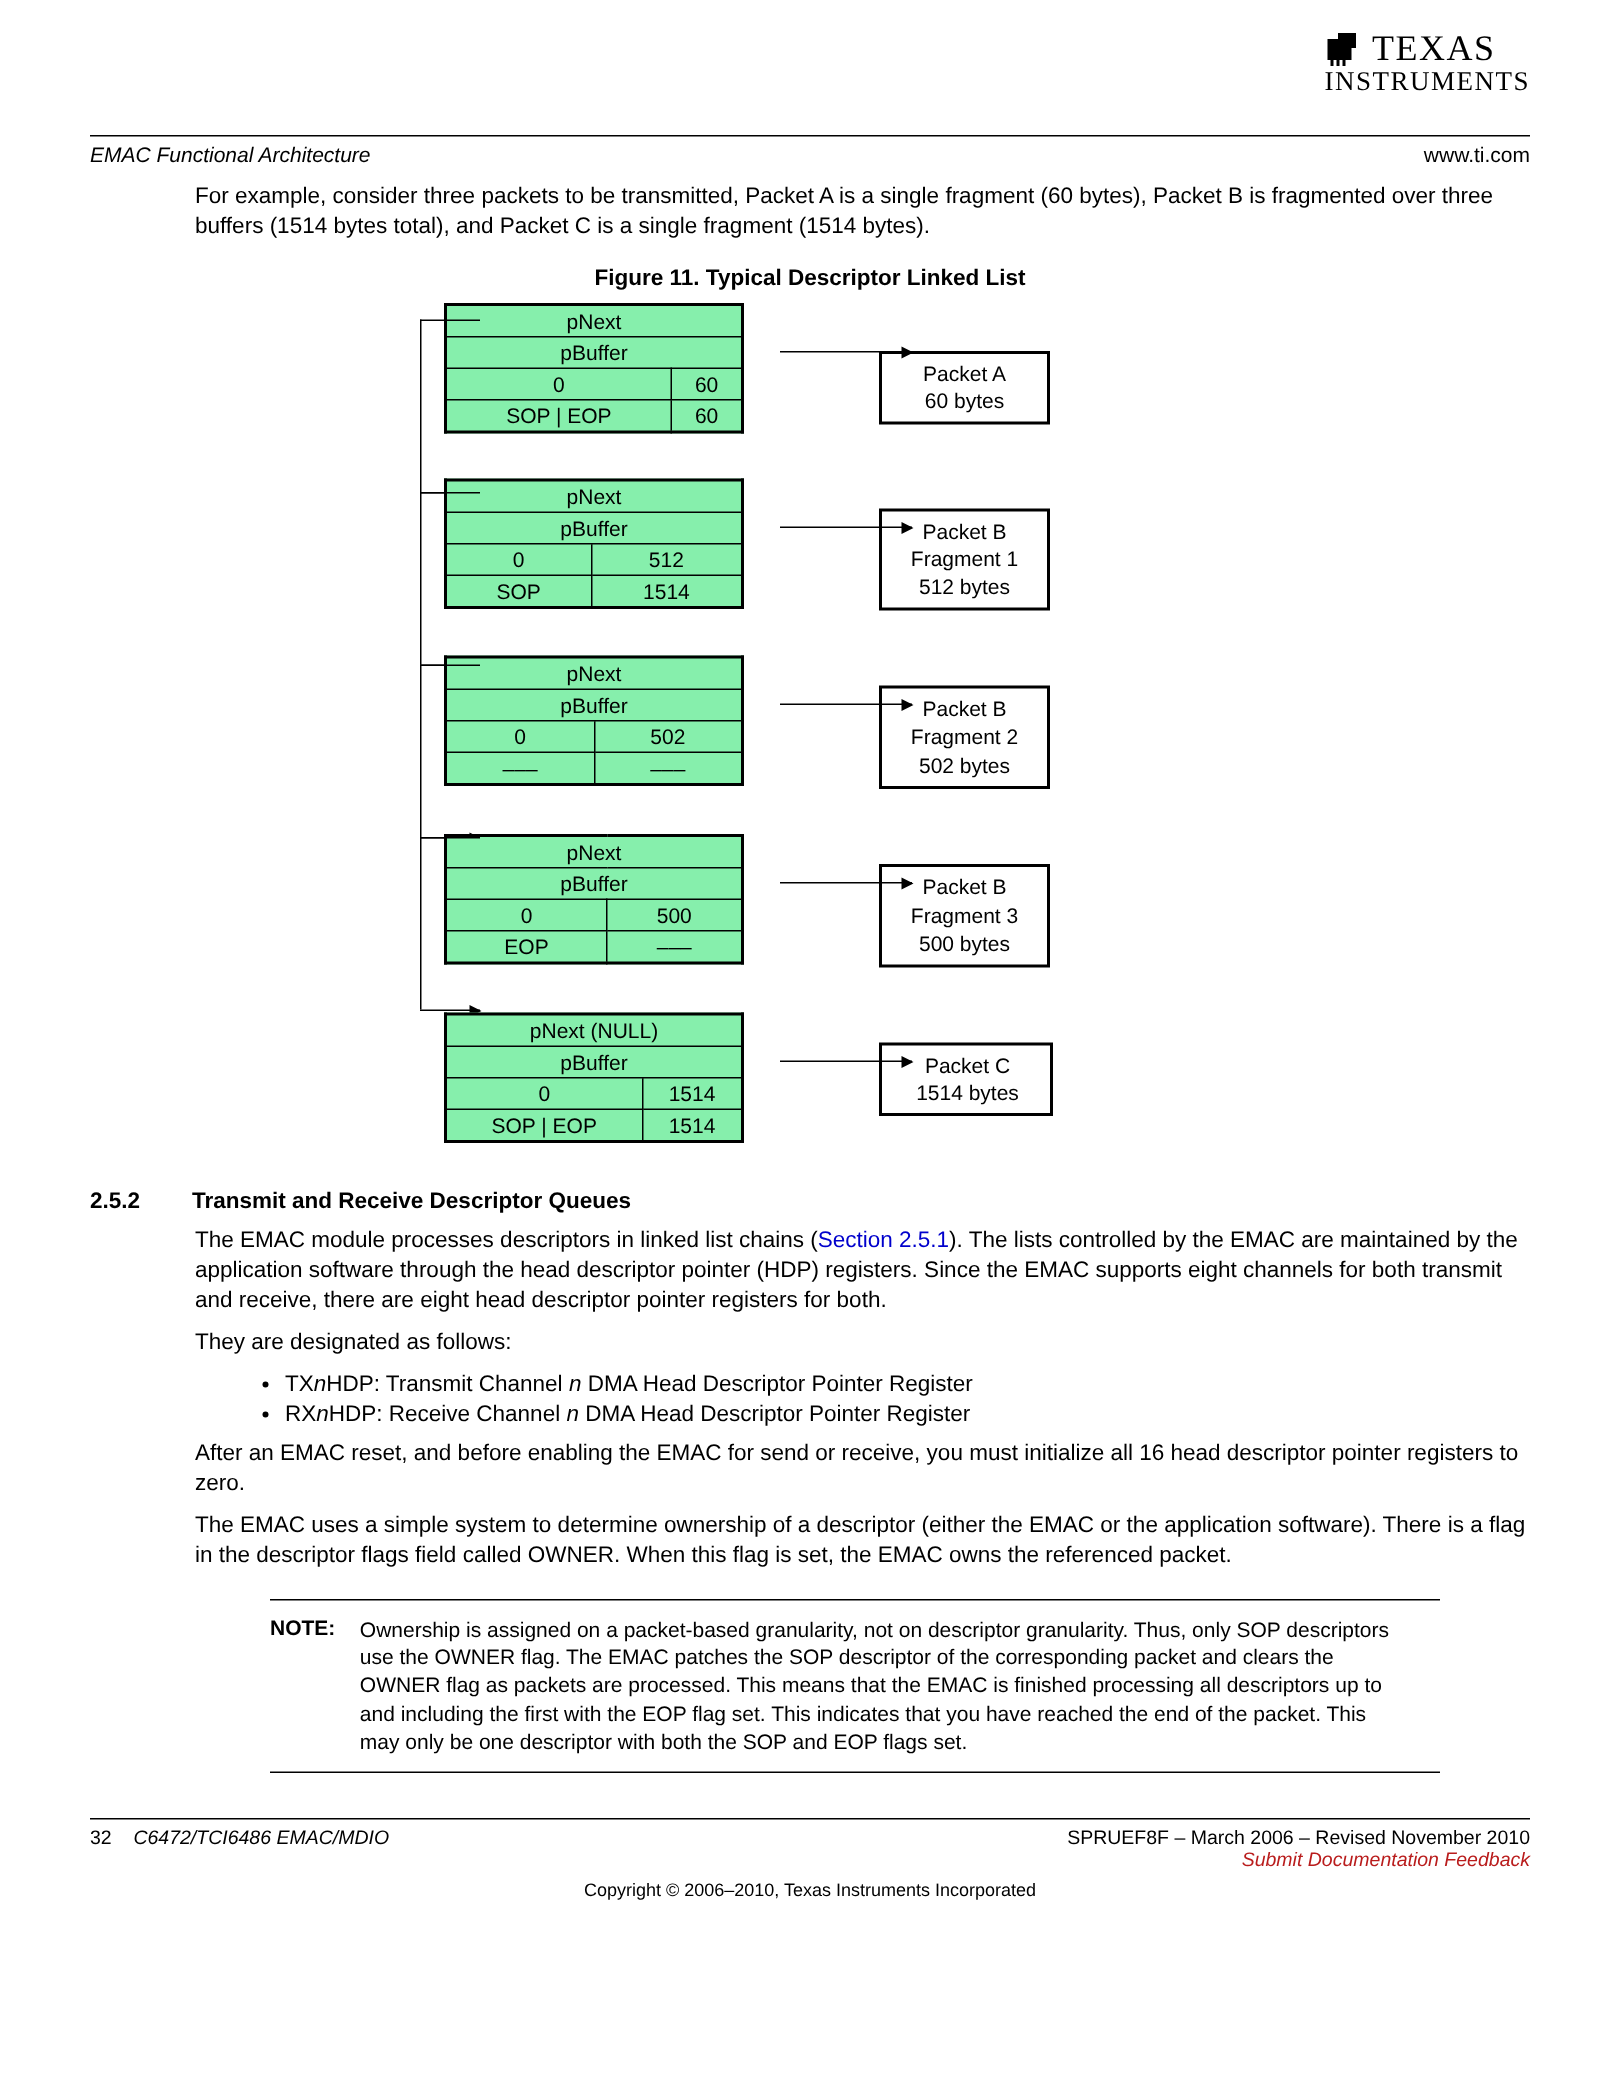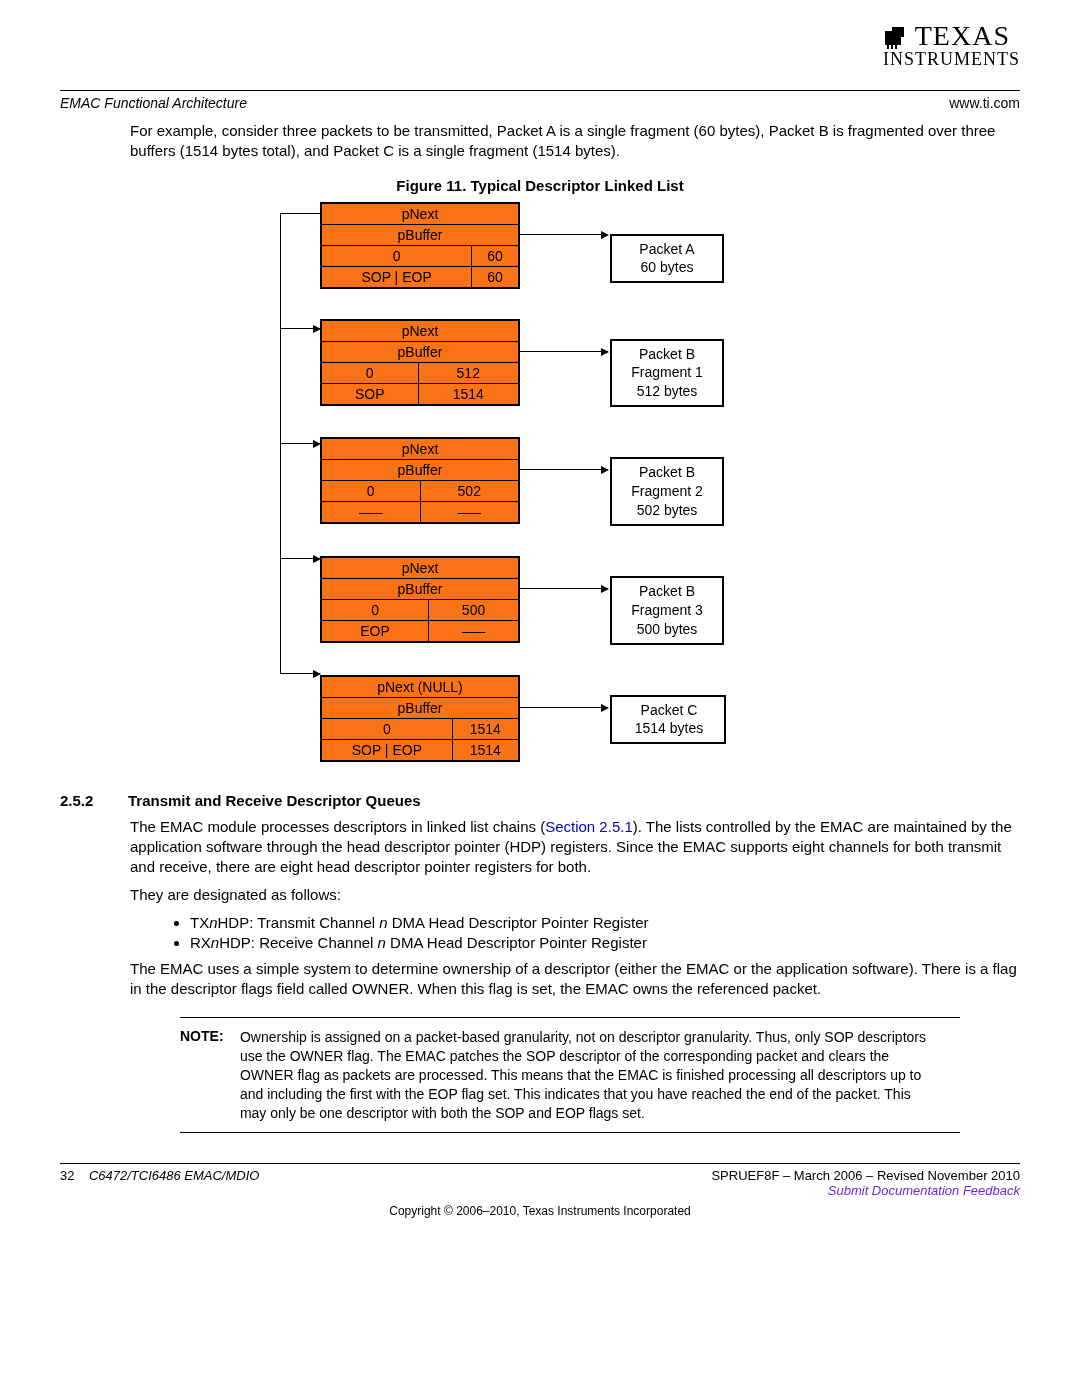--- a/index.html
+++ b/index.html
@@ -15,21 +15,21 @@
     padding: 30px 60px 10px 60px;
     position: relative;
   }
   .logo {
     position: absolute;
     right: 60px;
     top: 20px;
     font-family: "Times New Roman", serif;
     text-align: left;
   }
-  .logo-main { font-size: 28px; letter-spacing: 1px;}
+  .logo-main { font-size: 24px; letter-spacing: 1px;}
   .logo-sub { font-size: 18px; letter-spacing: 1px; margin-top:-3px;}
   .hr { border-top: 1px solid #000; margin-top: 60px; }
   .head-row {
     display: flex;
     justify-content: space-between;
     font-style: italic;
     font-size: 14px;
     padding: 4px 0 2px 0;
   }
   .body-text { margin: 8px 0 8px 70px; line-height: 1.35; }
@@ -40,22 +40,22 @@
   .desc-block {
     position: relative;
     margin-bottom: 30px;
     display:flex;
     align-items:flex-start;
   }
   .desc-table {
     border: 2px solid #000;
     border-collapse: collapse;
     width: 200px;
-    background:#f97316;
-    margin-left:60px;
+    background:#86efac;
+    margin-left:36px;
   }
   .desc-table td {
     border: 1px solid #000;
     text-align: center;
     font-size: 14px;
     padding: 1px 4px;
     height:18px;
   }
   .desc-table td.full { text-align:center; }
   .packet-box {
@@ -109,21 +109,21 @@
     border-top:1px solid #000;
     border-bottom:1px solid #000;
     padding:10px 0;
     font-size:14px;
   }
   .note-block .note-label{ font-weight:bold; display:inline-block; width:56px; vertical-align:top;}
   .note-block .note-body{ display:inline-block; width:700px; vertical-align:top; line-height:1.35;}
   .footer-hr{ border-top:1px solid #000; margin-top:30px;}
   .footer-row{ display:flex; justify-content:space-between; font-size:13px; padding-top:4px;}
   .footer-row .italic{ font-style:italic;}
-  .feedback{ color:#6d28d9; font-style:italic; text-align:right; font-size:13px;}
+  .feedback{ color:#b91c1c; font-style:italic; text-align:right; font-size:13px;}
   .copyright{ text-align:center; font-size:12px; margin-top:6px;}
   .ital{ font-style:italic;}
   svg.logo-svg{ vertical-align:-6px;}
 </style>
 </head>
 <body>
 
 <div class="page">
   <div class="logo">
     <svg class="logo-svg" width="28" height="26">
@@ -276,20 +276,21 @@
     <span class="section-num">2.5.2</span><span>Transmit and Receive Descriptor Queues</span>
   </div>
   <div class="body-text">
     <span>The EMAC module processes descriptors in linked list chains (</span><span class="link">Section 2.5.1</span><span>). The lists controlled by the EMAC are maintained by the application software through the head descriptor pointer (HDP) registers. Since the EMAC supports eight channels for both transmit and receive, there are eight head descriptor pointer registers for both.</span>
   </div>
   <div class="body-text">They are designated as follows:</div>
   <ul class="bullets">
     <li><span>TX</span><span class="ital">n</span><span>HDP: Transmit Channel </span><span class="ital">n</span><span> DMA Head Descriptor Pointer Register</span></li>
     <li><span>RX</span><span class="ital">n</span><span>HDP: Receive Channel </span><span class="ital">n</span><span> DMA Head Descriptor Pointer Register</span></li>
   </ul>
+  <div class="body-text">After an EMAC reset, and before enabling the EMAC for send or receive, you must initialize all 16 head descriptor pointer registers to zero.</div>
   <div class="body-text">The EMAC uses a simple system to determine ownership of a descriptor (either the EMAC or the application software). There is a flag in the descriptor flags field called OWNER. When this flag is set, the EMAC owns the referenced packet.</div>
 
   <div class="note-block">
     <span class="note-label">NOTE:</span>
     <span class="note-body">Ownership is assigned on a packet-based granularity, not on descriptor granularity. Thus, only SOP descriptors use the OWNER flag. The EMAC patches the SOP descriptor of the corresponding packet and clears the OWNER flag as packets are processed. This means that the EMAC is finished processing all descriptors up to and including the first with the EOP flag set. This indicates that you have reached the end of the packet. This may only be one descriptor with both the SOP and EOP flags set.</span>
   </div>
 
   <div class="footer-hr"></div>
   <div class="footer-row">
     <div>

